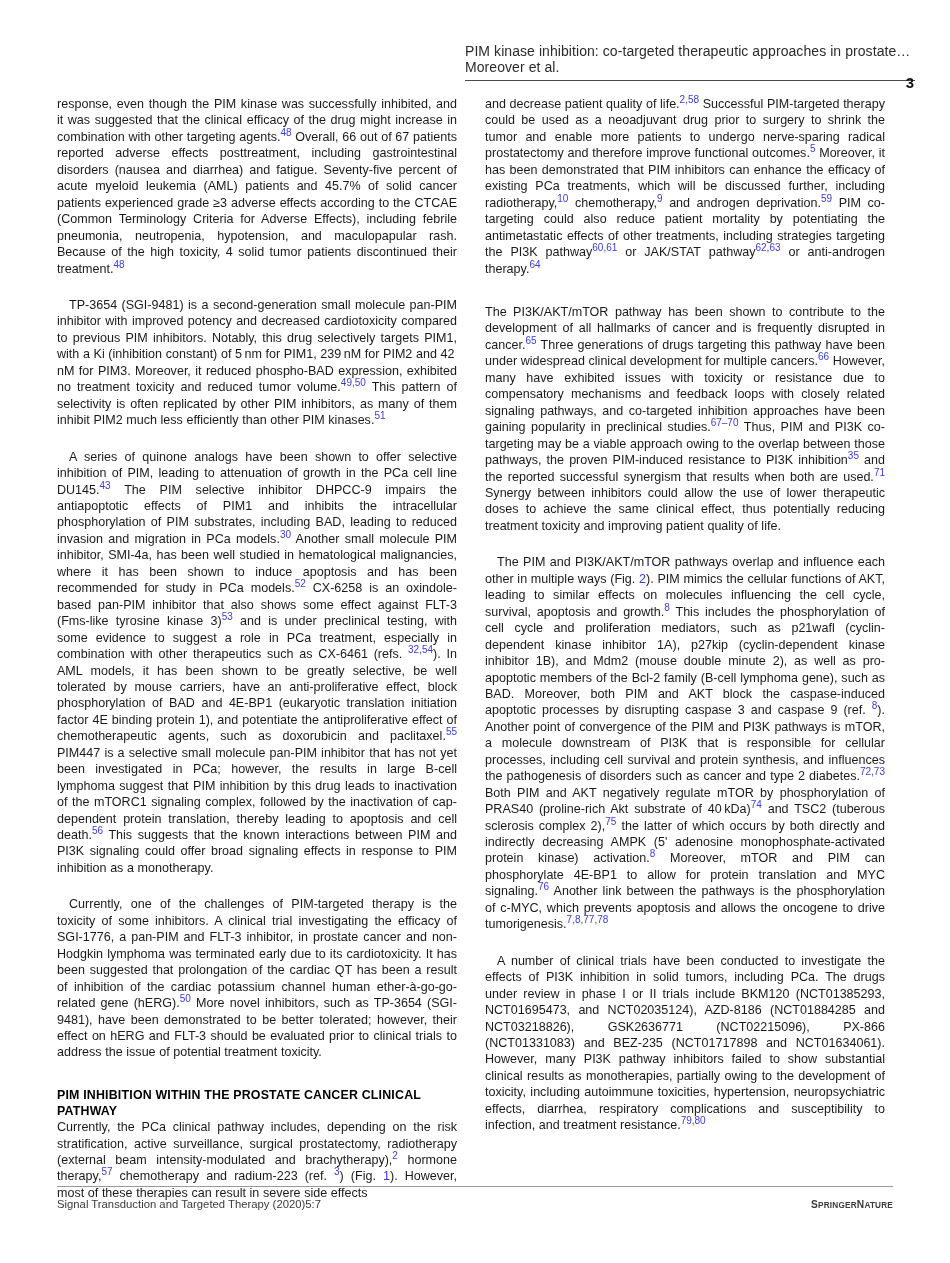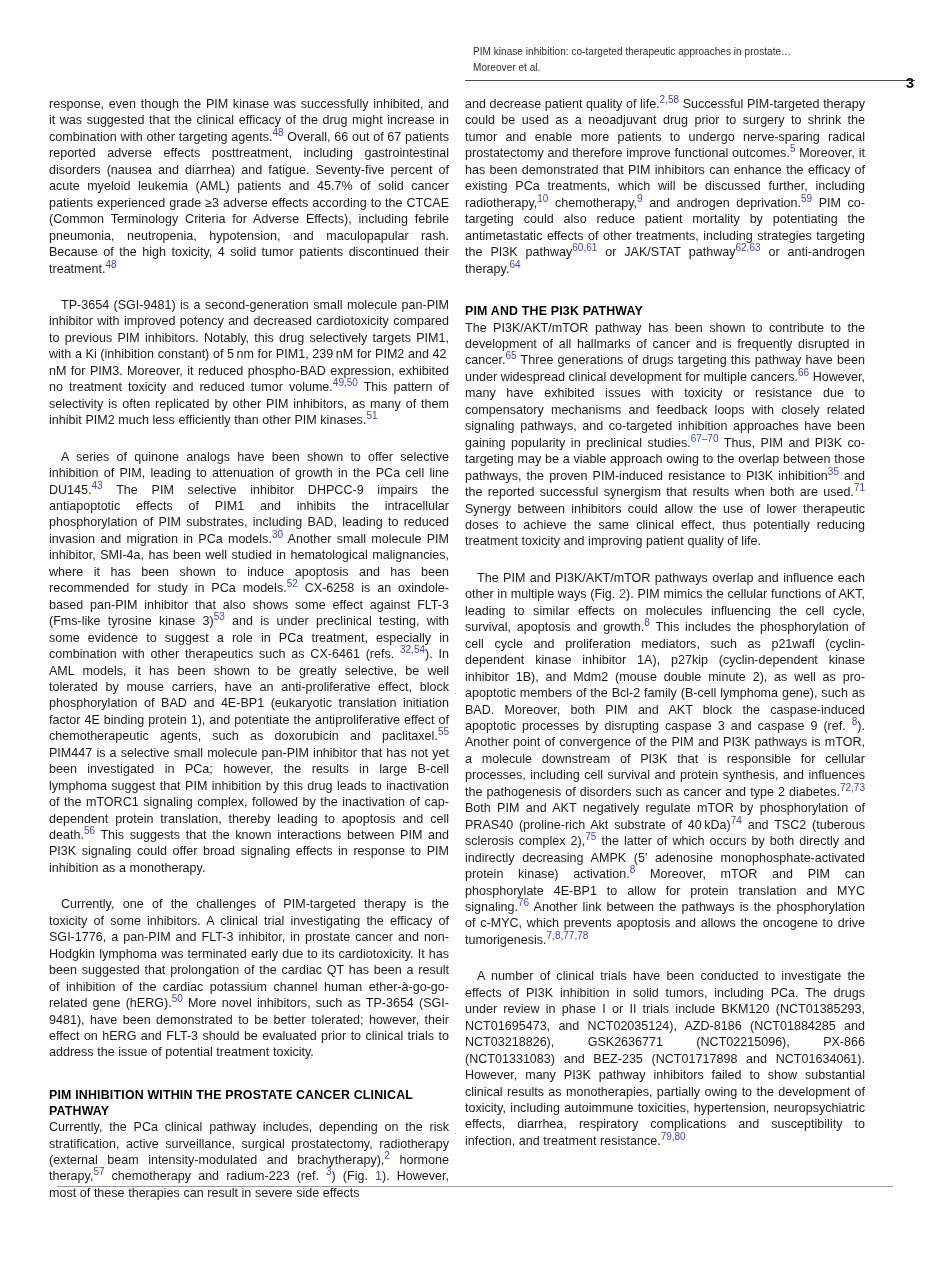--- a/index.html
+++ b/index.html
@@ -23,26 +23,25 @@
   }
 
   
   .runhead {
     position: absolute;
     left: 465px;
     top: 44px;
     width: 450px;
   }
   .runhead-line {
-    font-size: 10px;
+    font-size: 14px;
     line-height: 15.5px;
     color: #2b2b2b;
     letter-spacing: 0.005em;
     white-space: nowrap;
-    margin-left: 8px;
   }
   .header-rule {
     position: absolute;
     left: 465px;
     top: 80px;
     width: 450px;
     height: 1px;
     background: #4a4a4a;
   }
   .folio {
@@ -50,25 +49,25 @@
     right: 36px;
     top: 74px;
     font-size: 15px;
     font-weight: bold;
     color: #111;
   }
 
   
   .columns {
     position: absolute;
-    left: 49px;
+    left: 57px;
     top: 96px;
     width: 836px;
     display: flex;
-    gap: 16px;
+    gap: 28px;
   }
   .col {
     width: 400px;
   }
 
   p.body {
     margin: 0;
     font-size: 12.55px;
     line-height: 16.45px;
     text-align: justify;
@@ -165,27 +164,30 @@
       <p class="body"><span>Currently, the PCa clinical pathway includes, depending on the risk stratification, active surveillance, surgical prostatectomy, radiotherapy (external beam intensity-modulated and brachytherapy),</span><sup class="ref">2</sup><span> hormone therapy,</span><sup class="ref">57</sup><span> chemotherapy and radium-223 (ref. </span><sup class="ref">3</sup><span>) (Fig. </span><span class="figref">1</span><span>). However, most of these therapies can result in severe side effects</span></p>
 
     </div>
 
     <div class="col">
 
       <p class="body"><span>and decrease patient quality of life.</span><sup class="ref">2,58</sup><span> Successful PIM-targeted therapy could be used as a neoadjuvant drug prior to surgery to shrink the tumor and enable more patients to undergo nerve-sparing radical prostatectomy and therefore improve functional outcomes.</span><sup class="ref">5</sup><span> Moreover, it has been demonstrated that PIM inhibitors can enhance the efficacy of existing PCa treatments, which will be discussed further, including radiotherapy,</span><sup class="ref">10</sup><span> chemotherapy,</span><sup class="ref">9</sup><span> and androgen deprivation.</span><sup class="ref">59</sup><span> PIM co-targeting could also reduce patient mortality by potentiating the antimetastatic effects of other treatments, including strategies targeting the PI3K pathway</span><sup class="ref">60,61</sup><span> or JAK/STAT pathway</span><sup class="ref">62,63</sup><span> or anti-androgen therapy.</span><sup class="ref">64</sup></p>
 
       <div class="gap-before-heading"></div>
 
-      <h2 class="section">PIM AND THE PI3K PATHWAY</h2>
 
       <p class="body"><span>The PI3K/AKT/mTOR pathway has been shown to contribute to the development of all hallmarks of cancer and is frequently disrupted in cancer.</span><sup class="ref">65</sup><span> Three generations of drugs targeting this pathway have been under widespread clinical development for multiple cancers.</span><sup class="ref">66</sup><span> However, many have exhibited issues with toxicity or resistance due to compensatory mechanisms and feedback loops with closely related signaling pathways, and co-targeted inhibition approaches have been gaining popularity in preclinical studies.</span><sup class="ref">67–70</sup><span> Thus, PIM and PI3K co-targeting may be a viable approach owing to the overlap between those pathways, the proven PIM-induced resistance to PI3K inhibition</span><sup class="ref">35</sup><span> and the reported successful synergism that results when both are used.</span><sup class="ref">71</sup><span> Synergy between inhibitors could allow the use of lower therapeutic doses to achieve the same clinical effect, thus potentially reducing treatment toxicity and improving patient quality of life.</span></p>
 
       <p class="body indent"><span>The PIM and PI3K/AKT/mTOR pathways overlap and influence each other in multiple ways (Fig. </span><span class="figref">2</span><span>). PIM mimics the cellular functions of AKT, leading to similar effects on molecules influencing the cell cycle, survival, apoptosis and growth.</span><sup class="ref">8</sup><span> This includes the phosphorylation of cell cycle and proliferation mediators, such as p21wafl (cyclin-dependent kinase inhibitor 1A), p27kip (cyclin-dependent kinase inhibitor 1B), and Mdm2 (mouse double minute 2), as well as pro-apoptotic members of the Bcl-2 family (B-cell lymphoma gene), such as BAD. Moreover, both PIM and AKT block the caspase-induced apoptotic processes by disrupting caspase 3 and caspase 9 (ref. </span><sup class="ref">8</sup><span>). Another point of convergence of the PIM and PI3K pathways is mTOR, a molecule downstream of PI3K that is responsible for cellular processes, including cell survival and protein synthesis, and influences the pathogenesis of disorders such as cancer and type 2 diabetes.</span><sup class="ref">72,73</sup><span> Both PIM and AKT negatively regulate mTOR by phosphorylation of PRAS40 (proline-rich Akt substrate of 40 kDa)</span><sup class="ref">74</sup><span> and TSC2 (tuberous sclerosis complex 2),</span><sup class="ref">75</sup><span> the latter of which occurs by both directly and indirectly decreasing AMPK (5' adenosine monophosphate-activated protein kinase) activation.</span><sup class="ref">8</sup><span> Moreover, mTOR and PIM can phosphorylate 4E-BP1 to allow for protein translation and MYC signaling.</span><sup class="ref">76</sup><span> Another link between the pathways is the phosphorylation of c-MYC, which prevents apoptosis and allows the oncogene to drive tumorigenesis.</span><sup class="ref">7,8,77,78</sup></p>
 
       <p class="body indent"><span>A number of clinical trials have been conducted to investigate the effects of PI3K inhibition in solid tumors, including PCa. The drugs under review in phase I or II trials include BKM120 (NCT01385293, NCT01695473, and NCT02035124), AZD-8186 (NCT01884285 and NCT03218826), GSK2636771 (NCT02215096), PX-866 (NCT01331083) and BEZ-235 (NCT01717898 and NCT01634061). However, many PI3K pathway inhibitors failed to show substantial clinical results as monotherapies, partially owing to the development of toxicity, including autoimmune toxicities, hypertension, neuropsychiatric effects, diarrhea, respiratory complications and susceptibility to infection, and treatment resistance.</span><sup class="ref">79,80</sup></p>
 
 
     </div>
   </div>
 
   <div class="footer-rule"></div>
+  <div class="footer">
+    <div class="footer-left">Signal Transduction and Targeted Therapy (2020)5:7</div>
+    <div class="footer-right"><span>S</span><span class="small">PRINGER</span><span>N</span><span class="small">ATURE</span></div>
+  </div>
 
 </div>
 
 </body></html>

